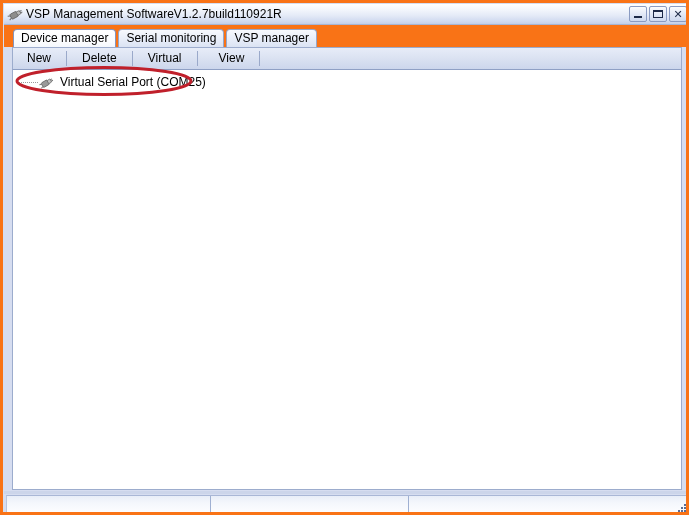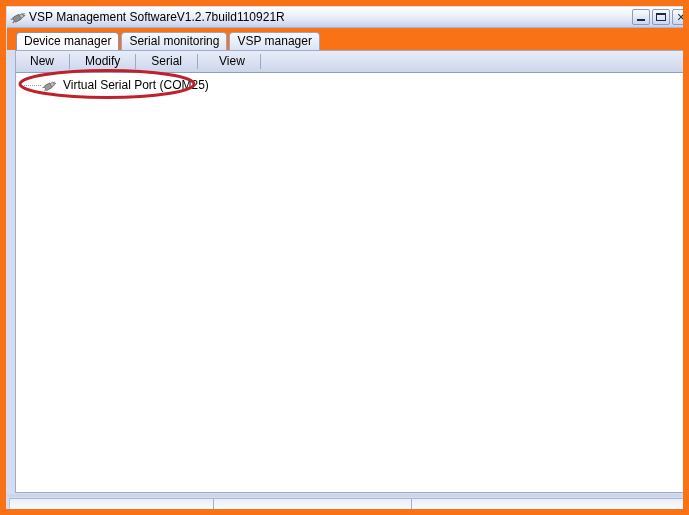--- a/index.html
+++ b/index.html
@@ -12,21 +12,21 @@
     -webkit-font-smoothing: none;
   }
 
   #app-window {
     position: relative;
     width: 689px;
     height: 515px;
     box-sizing: border-box;
     overflow: hidden;
     background: #d6ddf0;
-    border: 6px solid #f97316;
+    border: 3px solid #f97316;
   }
 
   
   .titlebar {
     position: absolute;
     left: 1px;
     top: 1px;
     width: 687px;
     height: 21px;
     box-sizing: border-box;
@@ -328,23 +328,23 @@
       <span>Serial monitoring</span>
     </div>
     <div class="tab">
       <span>VSP manager</span>
     </div>
   </div>
 
   <div class="toolbar">
     <div class="tb-btn">New</div>
     <div class="tb-sep"></div>
-    <div class="tb-btn">Modify</div>
+    <div class="tb-btn">Delete</div>
     <div class="tb-sep"></div>
-    <div class="tb-btn">Serial</div>
+    <div class="tb-btn">Virtual</div>
     <div class="tb-sep"></div>
     <div class="tb-gap"></div>
     <div class="tb-btn">View</div>
     <div class="tb-sep"></div>
   </div>
 
   <div class="content">
     <div class="tree">
 
       <div class="tree-row">

